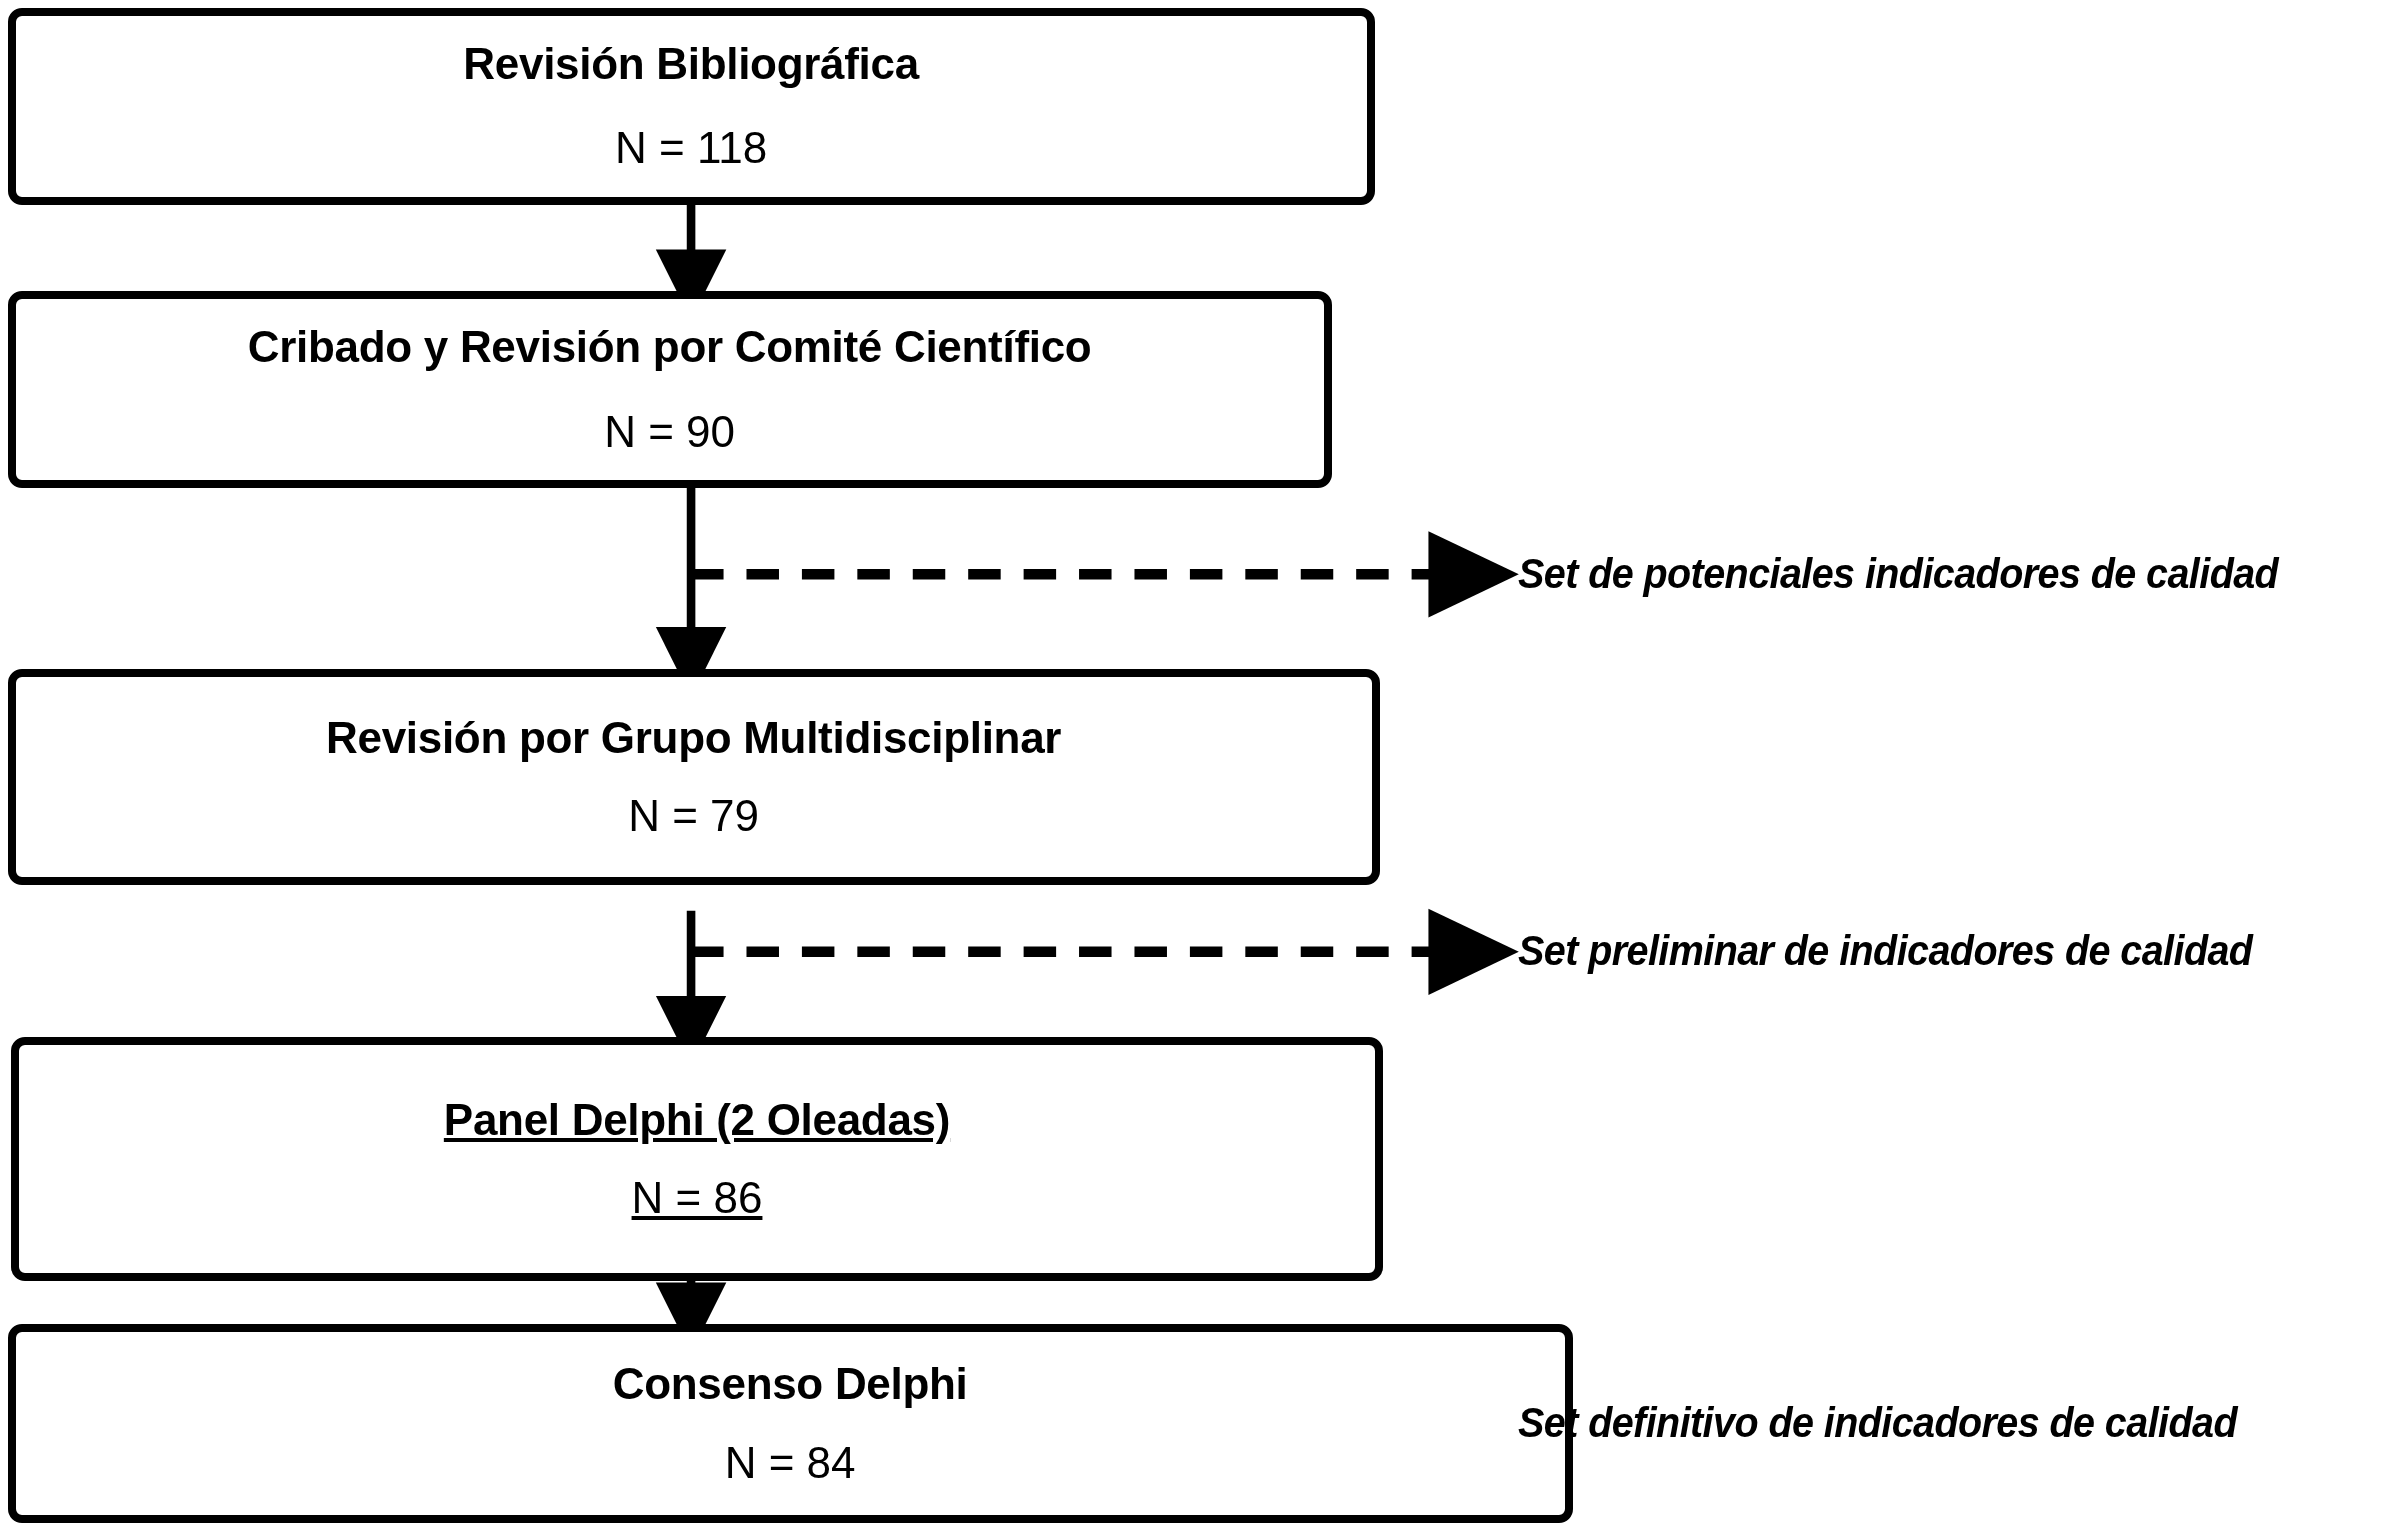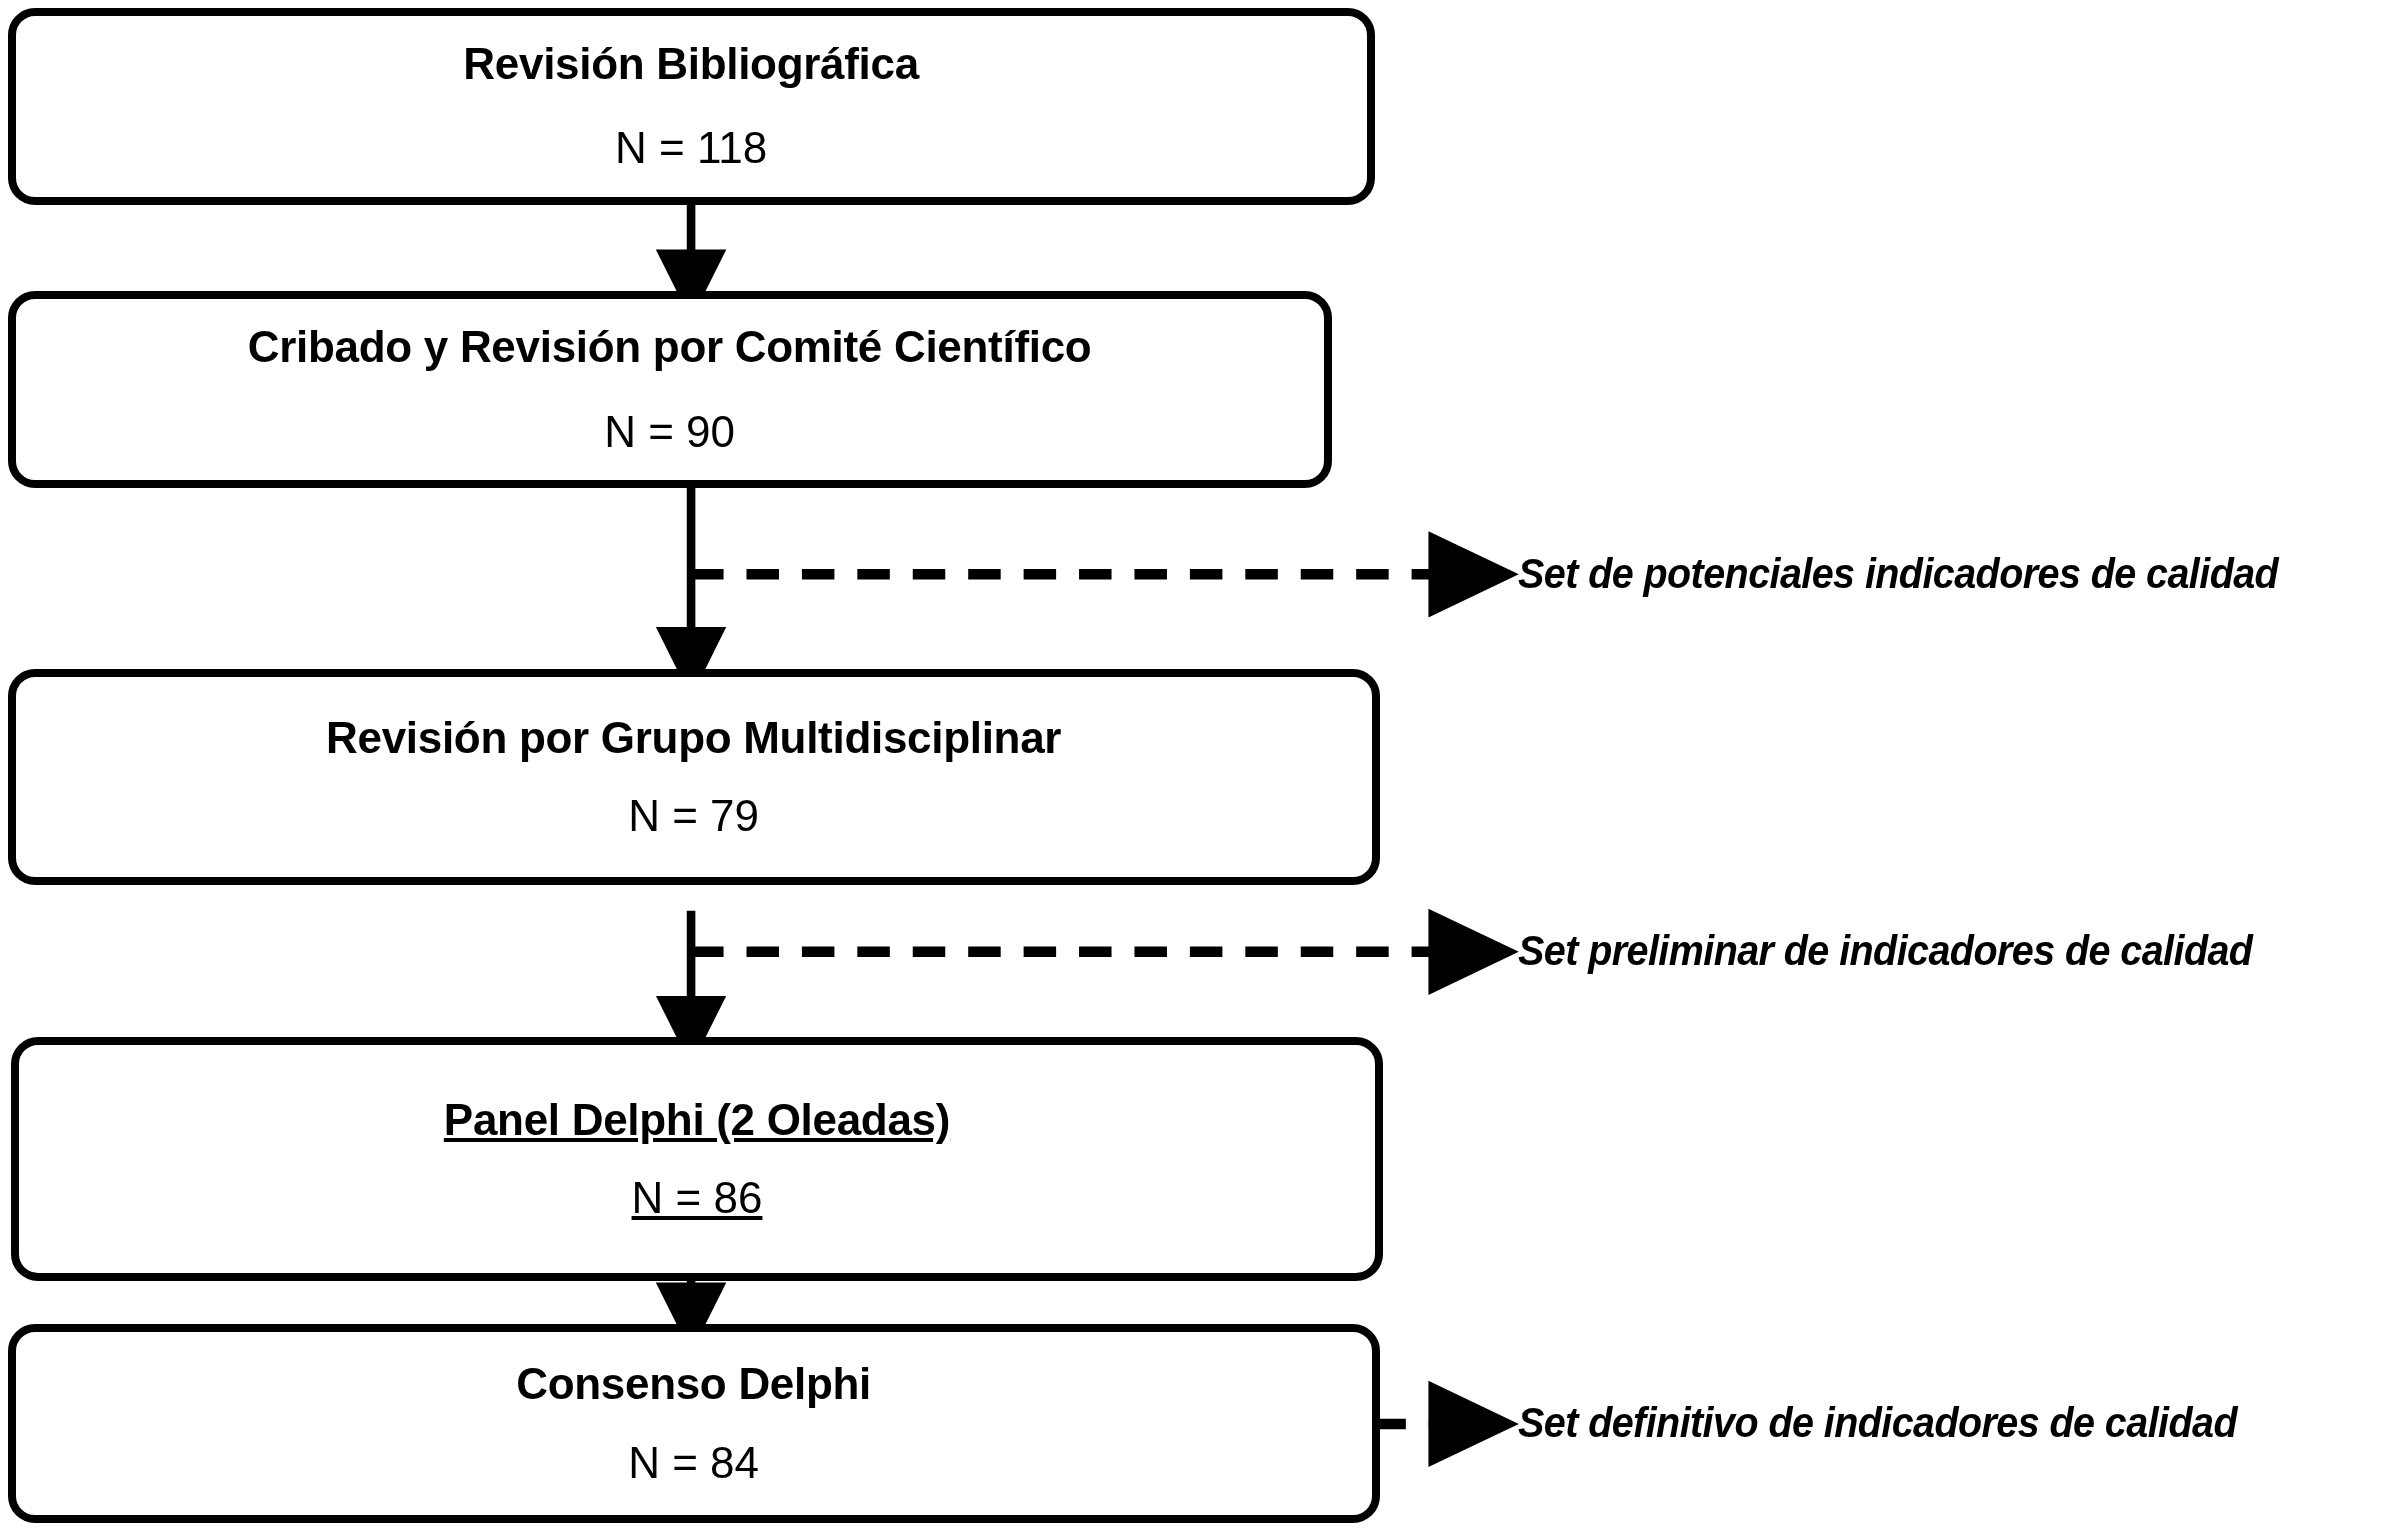--- a/index.html
+++ b/index.html
@@ -15,21 +15,21 @@
     width: 2397px;
     height: 1529px;
     background: #ffffff;
     overflow: hidden;
   }
   
   .node-box {
     position: absolute;
     box-sizing: border-box;
     border: 8.6px solid #000000;
-    border-radius: 27px;
+    border-radius: 14px;
     background: #ffffff;
     display: flex;
     flex-direction: column;
     align-items: center;
     justify-content: center;
   }
   .node-title {
     font-family: "Liberation Sans", sans-serif;
     font-weight: bold;
     font-size: 44px;
@@ -122,21 +122,21 @@
     <div class="gap-2"></div>
     <div class="node-count">N = 79</div>
   </div>
 
   <div class="node-box" style="left:11px; top:1037px; width:1372px; height:244px;text-decoration:underline;">
     <div class="node-title">Panel Delphi (2 Oleadas)</div>
     <div class="gap-2"></div>
     <div class="node-count">N = 86</div>
   </div>
 
-  <div class="node-box" style="left:7.6px; top:1324px; width:1372px; height:199px;">
+  <div class="node-box" style="left:7.6px; top:1324px; width:1565px; height:199px;">
     <div class="node-title">Consenso Delphi</div>
     <div class="gap-2"></div>
     <div class="node-count">N = 84</div>
   </div>
 
   <div class="side-label" style="left:1518px; top:550px;">Set de potenciales indicadores de calidad</div>
 
   <div class="side-label" style="left:1518px; top:927px;">Set preliminar de indicadores de calidad</div>
 
   <div class="side-label" style="left:1518px; top:1399px;">Set definitivo de indicadores de calidad</div>

